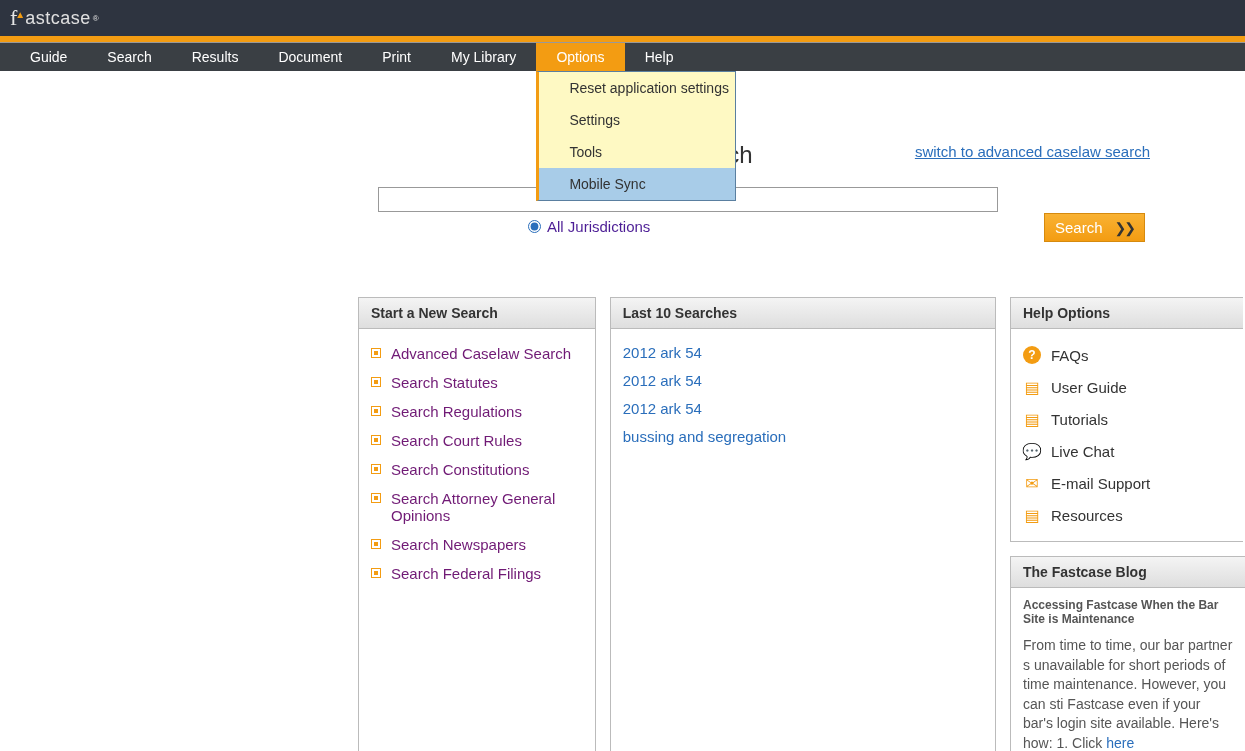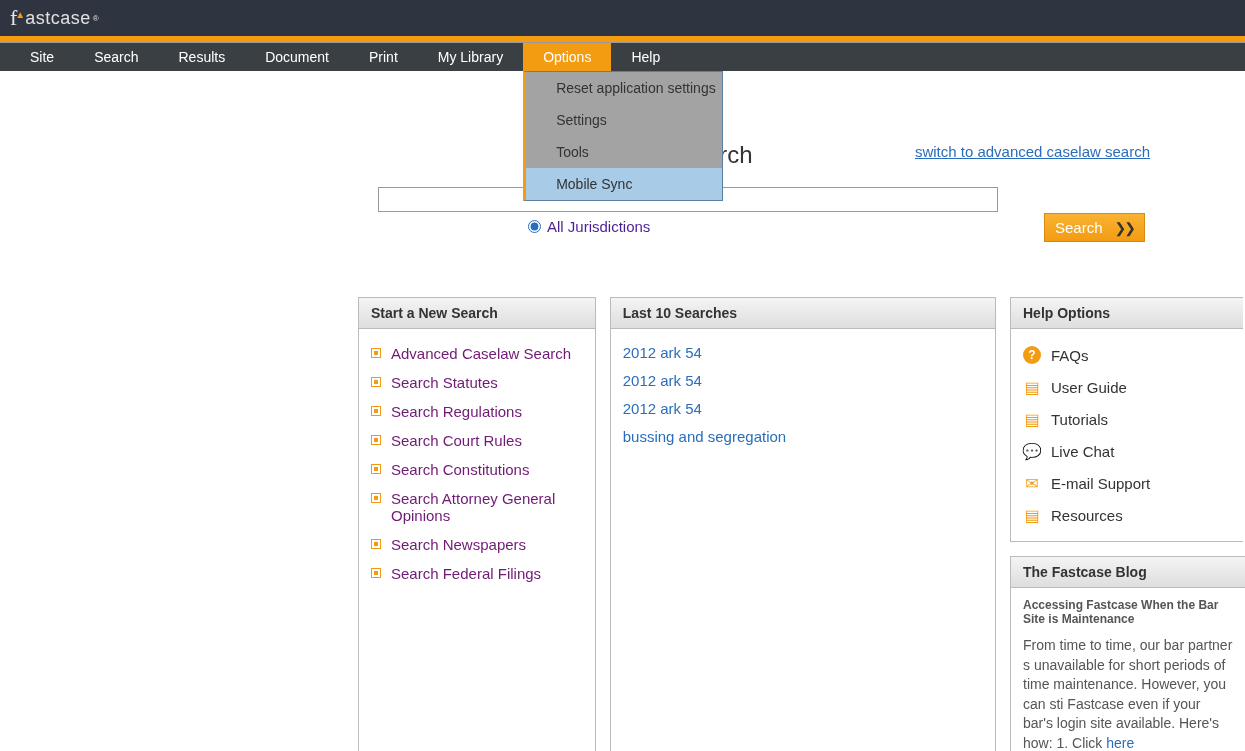--- a/index.html
+++ b/index.html
@@ -15,21 +15,21 @@
   
   .orange-bar { height: 6px; background: #f39c12; }
   .grey-line { height: 1px; background: #999; }
   
   
   .nav { background: #3a3f44; height: 28px; display: flex; align-items: stretch; padding-left: 10px; }
   .nav-item { color: #fff; font-size: 14px; display: flex; align-items: center; padding: 0 20px; cursor: pointer; position: relative; }
   .nav-item.active { background: #f39c12; }
   
   
-  .dropdown { position: absolute; top: 28px; left: 0; width: 200px; background: #a3a3a3; border: 1px solid #5a7fa0; border-left: 3px solid #f39c12; z-index: 10; }
+  .dropdown { position: absolute; top: 28px; left: 0; width: 200px; background: #fef9c3; border: 1px solid #5a7fa0; border-left: 3px solid #f39c12; z-index: 10; }
   .dropdown-item { padding: 8px 0 8px 30px; font-size: 14px; color: #333; cursor: pointer; }
   .dropdown-item.hovered { background: #a8cce8; }
   
   
   .search-area { text-align: center; margin-top: 70px; position: relative; }
   .search-title { font-size: 24px; color: #333; font-weight: normal; display: inline-block; margin-left: 200px; }
   .advanced-link { position: absolute; right: 95px; top: 2px; color: #2a6ebb; font-size: 15px; text-decoration: underline; cursor: pointer; }
   .search-input-row { margin-top: 18px; display: flex; justify-content: center; align-items: center; }
   .search-input { width: 620px; height: 25px; border: 1px solid #999; padding: 2px 4px; font-size: 14px; margin-left: 130px; }
   .radio-row { margin-top: 6px; display: flex; align-items: center; margin-left: 528px; }
@@ -77,21 +77,21 @@
     <span class="flame">▲</span>
     <span class="rest">astcase</span>
     <span class="reg">®</span>
   </div>
 </div>
 <div class="orange-bar"></div>
 <div class="grey-line"></div>
 
 <div class="nav">
   <div class="nav-item">
-      <span>Site</span>
+      <span>Guide</span>
     </div>
   <div class="nav-item">
       <span>Search</span>
     </div>
   <div class="nav-item">
       <span>Results</span>
     </div>
   <div class="nav-item">
       <span>Document</span>
     </div>

